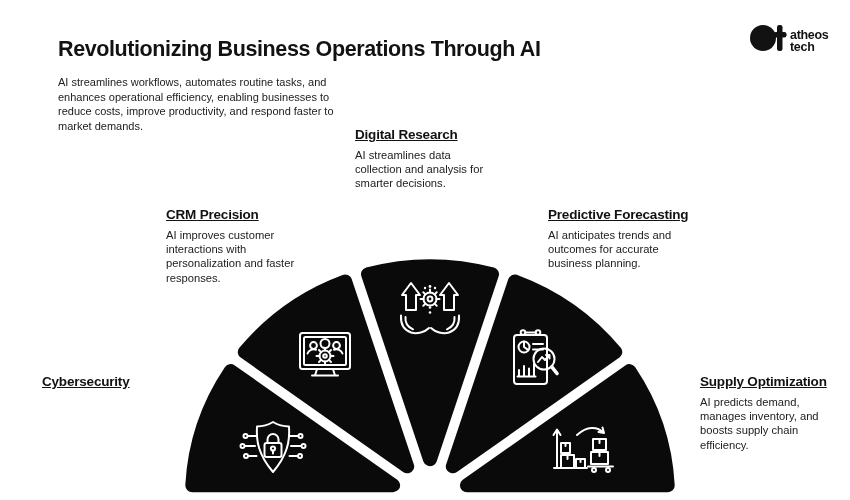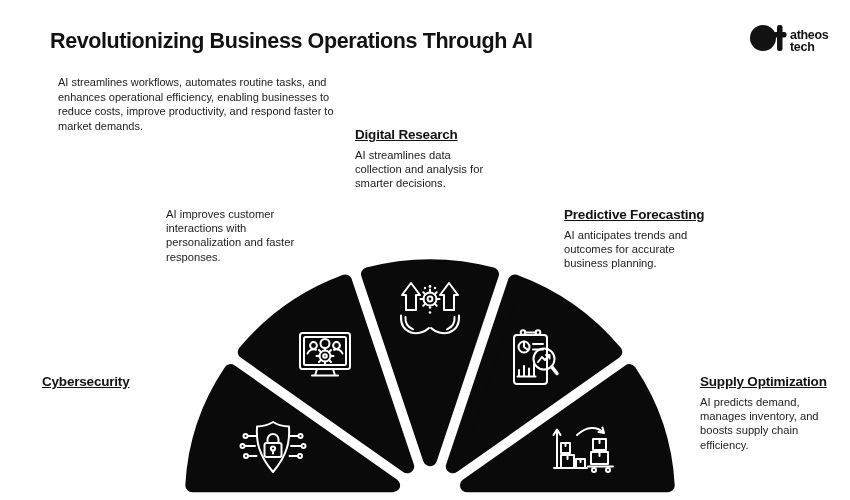--- a/index.html
+++ b/index.html
@@ -8,34 +8,34 @@
     --icon-stroke:#ffffff;
     --text-strong:#121212;
     --text-body:#212121;
   }
   html,body{margin:0;padding:0;background:#e8e8e8;}
   .stage{
     position:relative;width:850px;height:500px;background:var(--background);
     font-family:"Liberation Sans",sans-serif;overflow:hidden;margin:0 auto;
   }
   .title{
-    position:absolute;left:50px;top:29px;margin:0;
+    position:absolute;left:50px;top:29px;margin:8px;
     font-size:21.5px;font-weight:700;letter-spacing:-0.4px;
     color:var(--text-strong);white-space:nowrap;
   }
   .intro{
     position:absolute;left:50px;top:67px;margin:8px;width:310px;
     font-size:11px;line-height:14.6px;color:var(--text-body);white-space:pre-line;
   }
   .section{position:absolute;width:200px;}
   .section h2{margin:0 0 6px 0;font-size:13.5px;letter-spacing:-0.2px;color:var(--text-strong);text-decoration:underline;}
   .section p{margin:0;font-size:11.2px;line-height:14.2px;color:var(--text-body);white-space:pre-line;}
   .sec-digital{left:355px;top:127px;}
   .sec-crm{left:166px;top:207px;}
-  .sec-predictive{left:548px;top:207px;margin-left:16px;}
+  .sec-predictive{left:548px;top:207px;}
   .sec-cyber{left:42px;top:374px;width:170px;}
   .sec-supply{left:676px;top:374px;width:160px;margin-left:24px;}
   .fan{position:absolute;left:0;top:0;}
   .wedge{fill:var(--wedge-color);stroke:var(--wedge-color);stroke-width:14;stroke-linejoin:round;}
   .icon{stroke:var(--icon-stroke);stroke-width:2;fill:none;stroke-linecap:round;stroke-linejoin:round;}
   .icon .dot{fill:var(--icon-stroke);stroke:none;}
   .icon .thick{stroke-width:3.6;}
   .logo{position:absolute;left:750px;top:22px;}
   .logo .mark{fill:var(--text-strong);}
   .logo text{font-family:"Liberation Sans",sans-serif;font-weight:700;font-size:12.5px;
@@ -60,20 +60,21 @@
       <rect class="mark" x="23.5" y="10" width="13" height="5.5" rx="2.2"></rect>
     </g>
     <text x="40" y="17">atheos</text>
     <text x="40" y="29">tech</text>
   </svg>
 
   <div class="section sec-cyber">
     <h2>Cybersecurity</h2>
   </div>
   <div class="section sec-crm">
+    <h2>CRM Precision</h2>
     <p>AI improves customer
 interactions with
 personalization and faster
 responses.</p>
   </div>
   <div class="section sec-digital">
     <h2>Digital Research</h2>
     <p>AI streamlines data
 collection and analysis for
 smarter decisions.</p>

